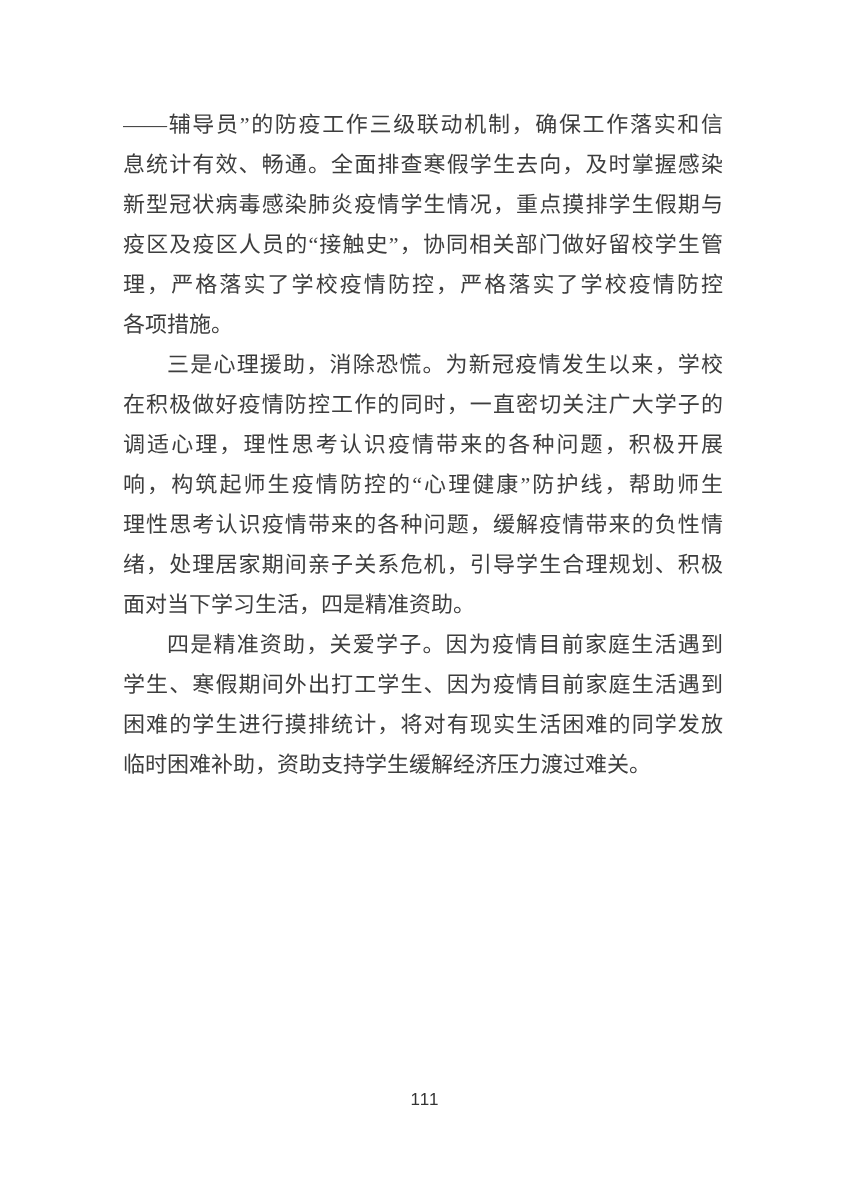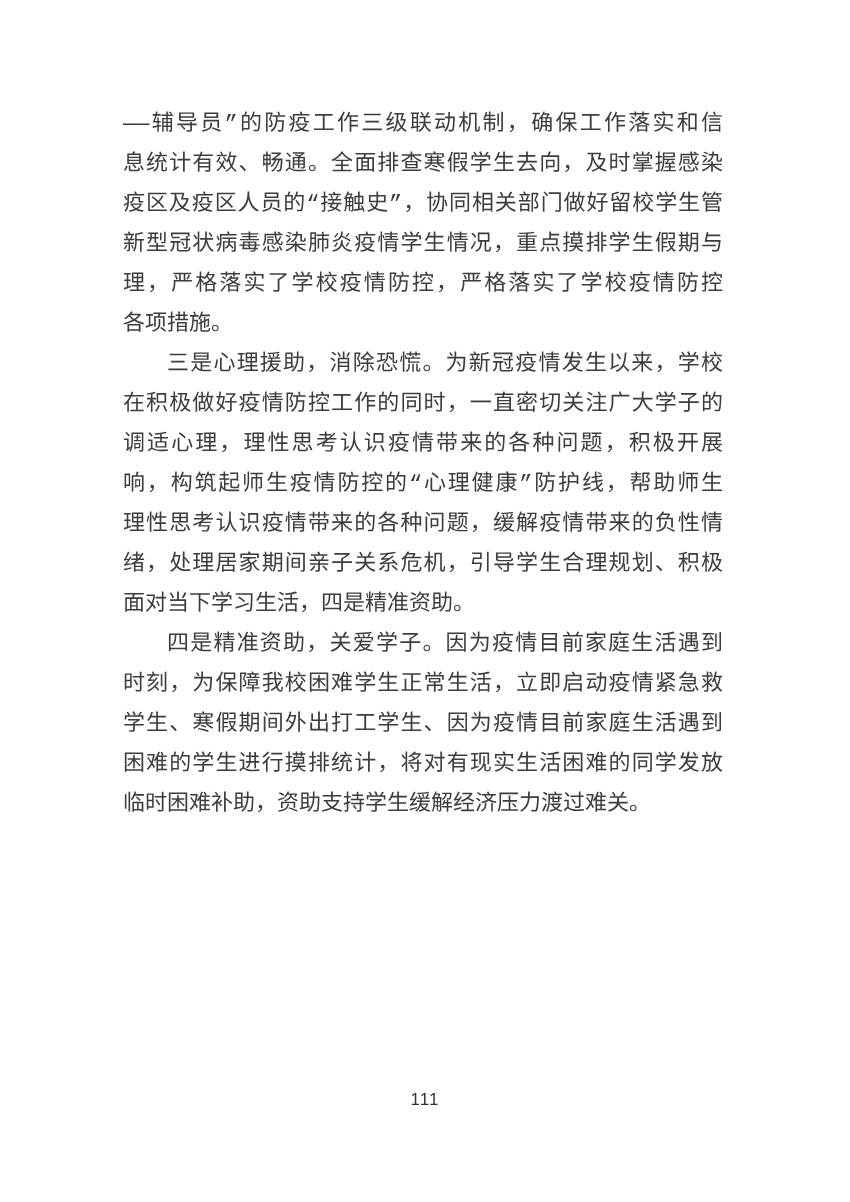--- a/index.html
+++ b/index.html
@@ -31,21 +31,20 @@
   .paragraph {
     margin: 0;
   }
   .line {
     height: 40px;
     overflow: hidden;
     text-align: justify;
     text-align-last: justify;
     text-justify: inter-character;
     white-space: normal;
-    font-family: Liberation Mono, monospace;
   }
   .line.indented {
     text-indent: 2em;
   }
   .line.para-end {
     text-align-last: left;
   }
   .page-number {
     position: absolute;
     top: 1090px;
@@ -59,36 +58,35 @@
   }
 </style>
 </head>
 <body style="background: rgb(255, 255, 255);">
 
 <div class="page">
   <div class="text-block" style="color: rgb(61, 61, 61);">
       <div class="paragraph">
         <div class="line">——辅导员”的防疫工作三级联动机制，确保工作落实和信</div>
         <div class="line">息统计有效、畅通。全面排查寒假学生去向，及时掌握感染</div>
+        <div class="line">新型冠状病毒感染肺炎疫情学生情况，重点摸排学生假期与</div>
         <div class="line">疫区及疫区人员的“接触史”，协同相关部门做好留校学生管</div>
-        <div class="line">新型冠状病毒感染肺炎疫情学生情况，重点摸排学生假期与</div>
         <div class="line">理，严格落实了学校疫情防控，严格落实了学校疫情防控</div>
         <div class="line para-end">各项措施。</div>
       </div>
       <div class="paragraph">
         <div class="line indented">三是心理援助，消除恐慌。为新冠疫情发生以来，学校</div>
         <div class="line">在积极做好疫情防控工作的同时，一直密切关注广大学子的</div>
         <div class="line">调适心理，理性思考认识疫情带来的各种问题，积极开展</div>
         <div class="line">响，构筑起师生疫情防控的“心理健康”防护线，帮助师生</div>
         <div class="line">理性思考认识疫情带来的各种问题，缓解疫情带来的负性情</div>
         <div class="line">绪，处理居家期间亲子关系危机，引导学生合理规划、积极</div>
         <div class="line para-end">面对当下学习生活，四是精准资助。</div>
       </div>
       <div class="paragraph">
         <div class="line indented">四是精准资助，关爱学子。因为疫情目前家庭生活遇到</div>
-        <div class="line">时刻，为保障我校困难学生正常生活，立即启动疫情紧急救</div>
         <div class="line">学生、寒假期间外出打工学生、因为疫情目前家庭生活遇到</div>
         <div class="line">困难的学生进行摸排统计，将对有现实生活困难的同学发放</div>
         <div class="line para-end">临时困难补助，资助支持学生缓解经济压力渡过难关。</div>
       </div>
     </div>
   <div class="page-number">111</div>
 </div>
 
 </body></html>

